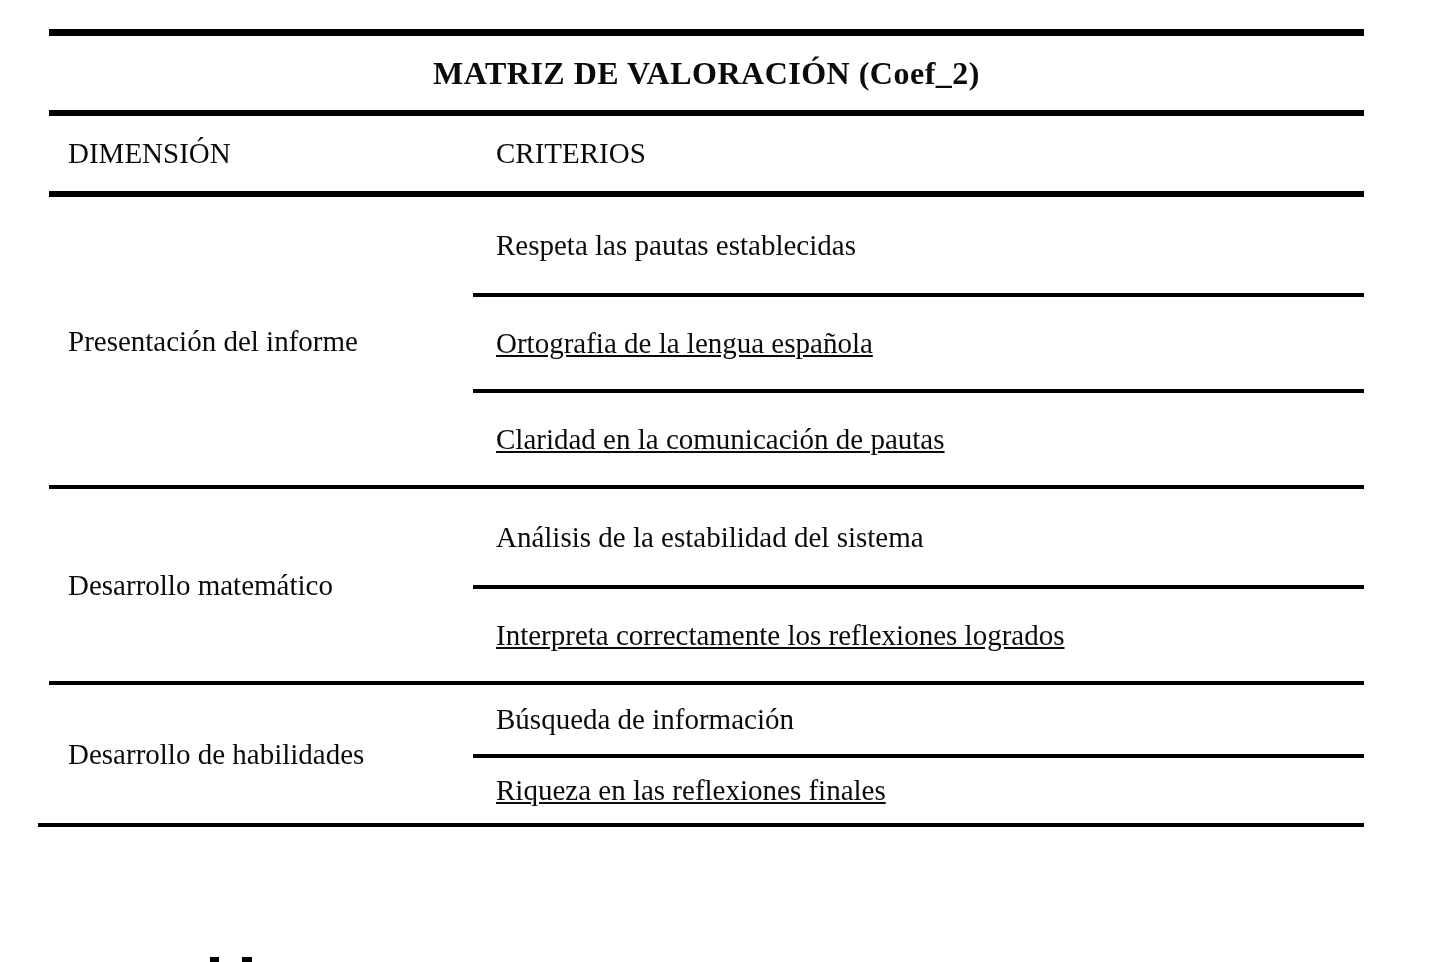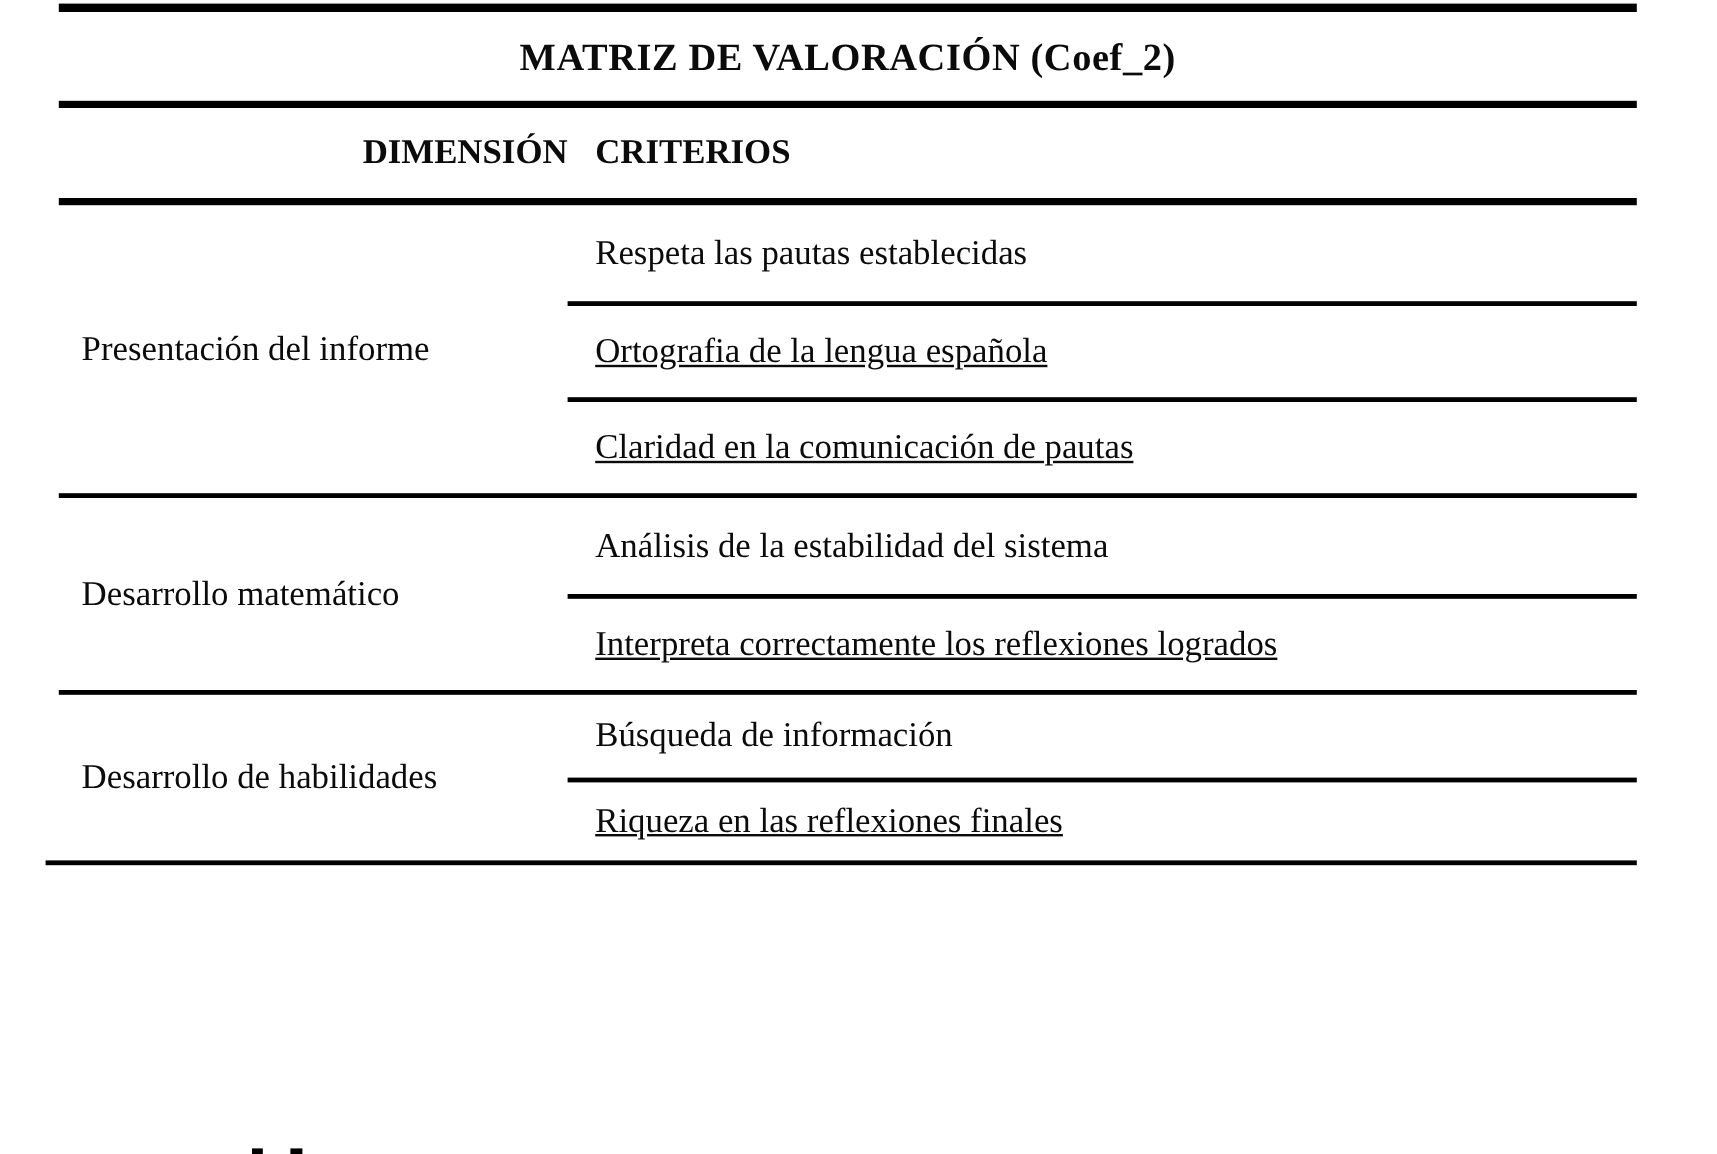--- a/index.html
+++ b/index.html
@@ -12,21 +12,21 @@
     width: 1431px;
     height: 962px;
     background: #ffffff;
     overflow: hidden;
     font-family: "Liberation Serif", "DejaVu Serif", serif;
     color: #0b0b0b;
   }
   .matrix {
     position: absolute;
     left: 49px;
-    top: 3px;
+    top: 29px;
     width: 1315px;
   }
   .rule {
     background: #000000;
   }
   .rule-top    { height: 7px; }
   .rule-med    { height: 6px; }
   .rule-bottom { height: 4px; margin-left: -11px; width: 1326px; }
 
   .title-row {
@@ -36,23 +36,22 @@
     justify-content: center;
     font-weight: bold;
     font-size: 32px;
     letter-spacing: 0.5px;
   }
 
   .header-row {
     height: 75px;
     display: flex;
     align-items: center;
-    font-weight: bold;
+    font-weight: normal;
     font-size: 29px;
-    text-align: right;
   }
   .header-dim {
     width: 424px;
     box-sizing: border-box;
     padding-left: 19px;
     flex: none;
   }
   .header-crit {
     padding-left: 23px;
   }
@@ -71,21 +70,21 @@
     padding-left: 19px;
     display: flex;
     align-items: center;
   }
   .crit-col {
     flex: 1;
     display: flex;
     flex-direction: column;
   }
   .crit-row {
-    height: 80px;
+    height: 96px;
     box-sizing: border-box;
     display: flex;
     align-items: center;
     padding-left: 23px;
   }
   .crit-row + .crit-row {
     border-top: 4px solid #000000;
     text-decoration: underline;
   }
   .section-skills .crit-row {

